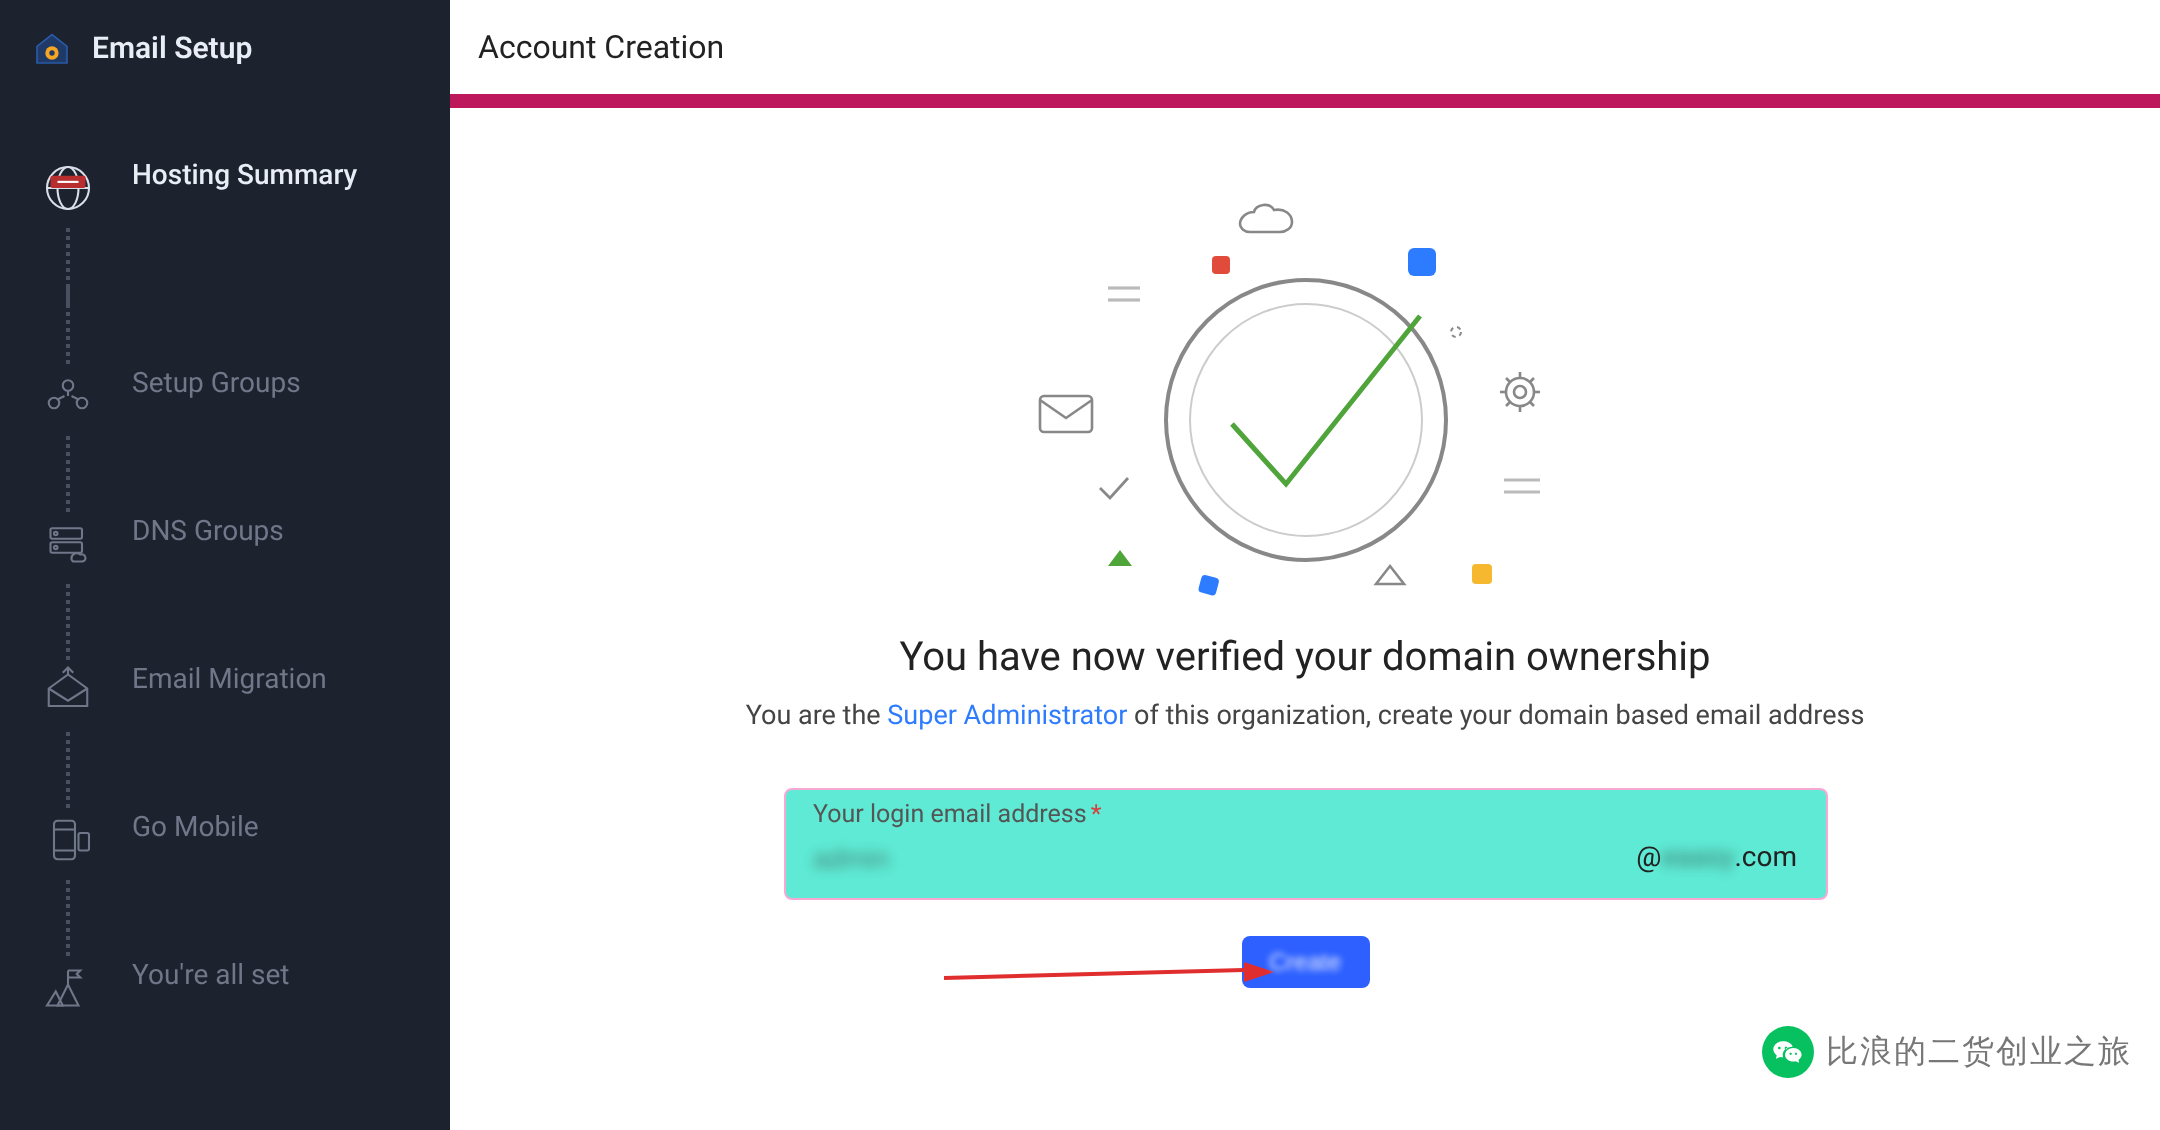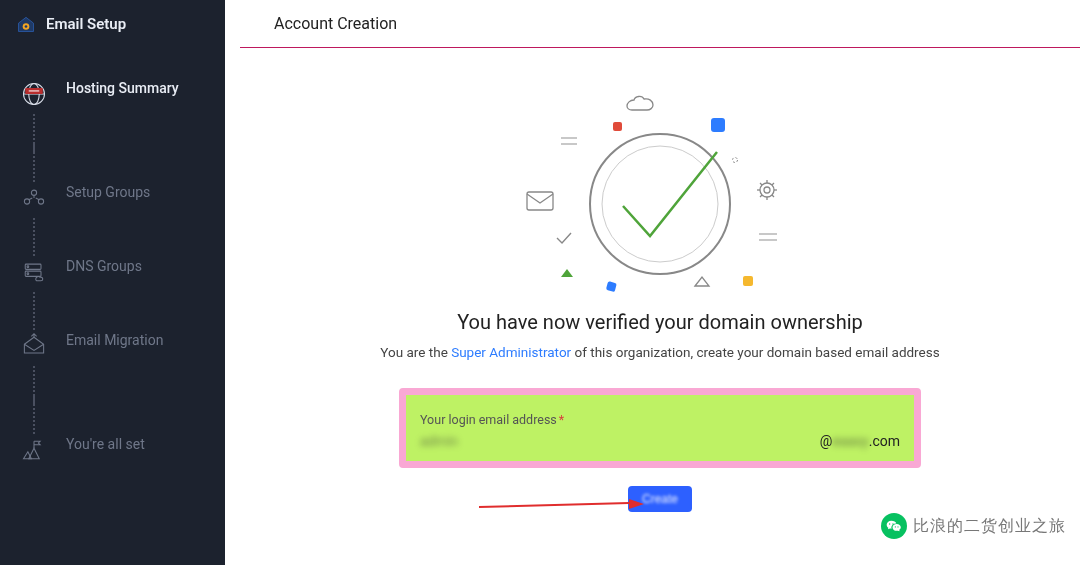--- a/index.html
+++ b/index.html
@@ -1,51 +1,51 @@
 <!DOCTYPE html>
 <html><head>
 <meta charset="utf-8">
 <style>
 * { box-sizing: border-box; margin: 0; padding: 0; }
 html, body { width: 1080px; height: 565px; font-family: -apple-system, BlinkMacSystemFont, "Segoe UI", Roboto, Arial, sans-serif; overflow: hidden; background: #fff; }
-.app { display: flex; width: 100%; height: 100%; gap: 15px; }
+.app { display: flex; width: 100%; height: 100%; }
 
 
 .sidebar { width: 225px; background: #1c222e; color: #c7cdd9; display: flex; flex-direction: column; }
 .sidebar-header { display: flex; align-items: center; padding: 14px 16px; gap: 10px; }
 .sidebar-header .logo { width: 20px; height: 20px; display: flex; align-items: center; justify-content: center; }
 .sidebar-title { font-size: 15px; font-weight: 600; color: #e9edf5; }
 
 .nav { padding: 26px 0 0 0; position: relative; }
 .nav-item { display: flex; align-items: flex-start; gap: 16px; padding: 6px 18px; height: 44px; cursor: pointer; position: relative; }
 .nav-item .icon-slot { width: 32px; display: flex; justify-content: center; }
 .nav-item .icon { width: 28px; height: 28px; stroke: #6f7789; fill: none; stroke-width: 1.2; }
 .nav-item.active .icon { stroke: #d9dee9; }
 .nav-item .label { font-size: 14px; color: #6f7789; }
 .nav-item.active .label { color: #e9edf5; font-weight: 500; }
 .nav-spacer { position: relative; height: 30px; }
 .nav-spacer::before { content: ""; position: absolute; left: 33px; top: -4px; bottom: -4px; border-left: 2px dotted #4a5060; }
 
 
 .main { flex: 1; background: #fff; display: flex; flex-direction: column; }
-.main-header { padding: 14px 34px; border-bottom: 1px solid #be185d; }
+.main-header { padding: 14px 14px; border-bottom: 7px solid #be185d; }
 .main-title { font-size: 16px; color: #222; }
 
 .main-body { flex: 1; display: flex; flex-direction: column; align-items: center; padding: 46px 20px 0 20px; }
 
 
 .illus { width: 330px; height: 210px; position: relative; }
 .illus svg { width: 100%; height: 100%; }
 
 .heading { margin-top: 6px; font-size: 20px; font-weight: 400; color: #222; text-align: center; }
 .desc { margin-top: 10px; font-size: 13.5px; color: #444; text-align: center; }
 .desc .super-admin { color: #2d7cff; }
 
 
-.field-box { margin-top: 28px; width: 522px; border: 7px solid #f9a8d4; border-radius: 4px; padding: 17px 14px 12px 14px; position: relative; background: #bef264; }
+.field-box { margin-top: 28px; width: 522px; border: 1px solid #f9a8d4; border-radius: 4px; padding: 5px 14px 12px 14px; position: relative; background: #5eead4; }
 .field-label { font-size: 12.5px; color: #555; }
 .field-label .req { color: #d93d3d; margin-left: 2px; }
 .field-row { display: flex; align-items: flex-start; gap: 8px; margin-top: 6px; }
 .field-input { flex: 1; border: none; font-size: 14px; color: #333; background: transparent; outline: none; filter: blur(3px); opacity: 0.55; }
 .field-suffix { font-size: 14px; color: #222; }
 .field-suffix .blurred { filter: blur(3px); opacity: 0.55; display: inline-block; }
 
 
 .create-wrap { margin-top: 18px; position: relative; display: flex; justify-content: center; width: 522px; }
 .create-btn { width: 64px; height: 26px; border-radius: 4px; background: #2d60ff; color: #fff; border: none; font-size: 12px; cursor: pointer; display: flex; align-items: center; justify-content: center; }
@@ -125,20 +125,31 @@
           <svg class="icon" viewBox="0 0 32 32">
               <path d="M5 14l11-8 11 8v10H5z"></path>
               <path d="M5 14l11 7 11-7"></path>
               <path d="M16 6v-3M13 5l3-3 3 3"></path>
             </svg>
         </span>
         <span class="label">Email Migration</span>
       </div>
       <div class="nav-spacer"></div>
 
+      <div class="nav-item">
+        <span class="icon-slot">
+          <svg class="icon" viewBox="0 0 32 32">
+              <rect x="8" y="5" width="12" height="22" rx="2"></rect>
+              <line x1="8" y1="10" x2="20" y2="10"></line>
+              <line x1="8" y1="22" x2="20" y2="22"></line>
+              <rect x="22" y="12" width="6" height="10" rx="1"></rect>
+            </svg>
+        </span>
+        <span class="label">Go Mobile</span>
+      </div>
       <div class="nav-spacer"></div>
 
       <div class="nav-item">
         <span class="icon-slot">
           <svg class="icon" viewBox="0 0 32 32">
               <path d="M10 26l6-12 6 12z"></path>
               <path d="M4 26l5-8 4 8z"></path>
               <line x1="16" y1="14" x2="16" y2="6"></line>
               <path d="M16 6h7l-2 2 2 2h-7"></path>
             </svg>

